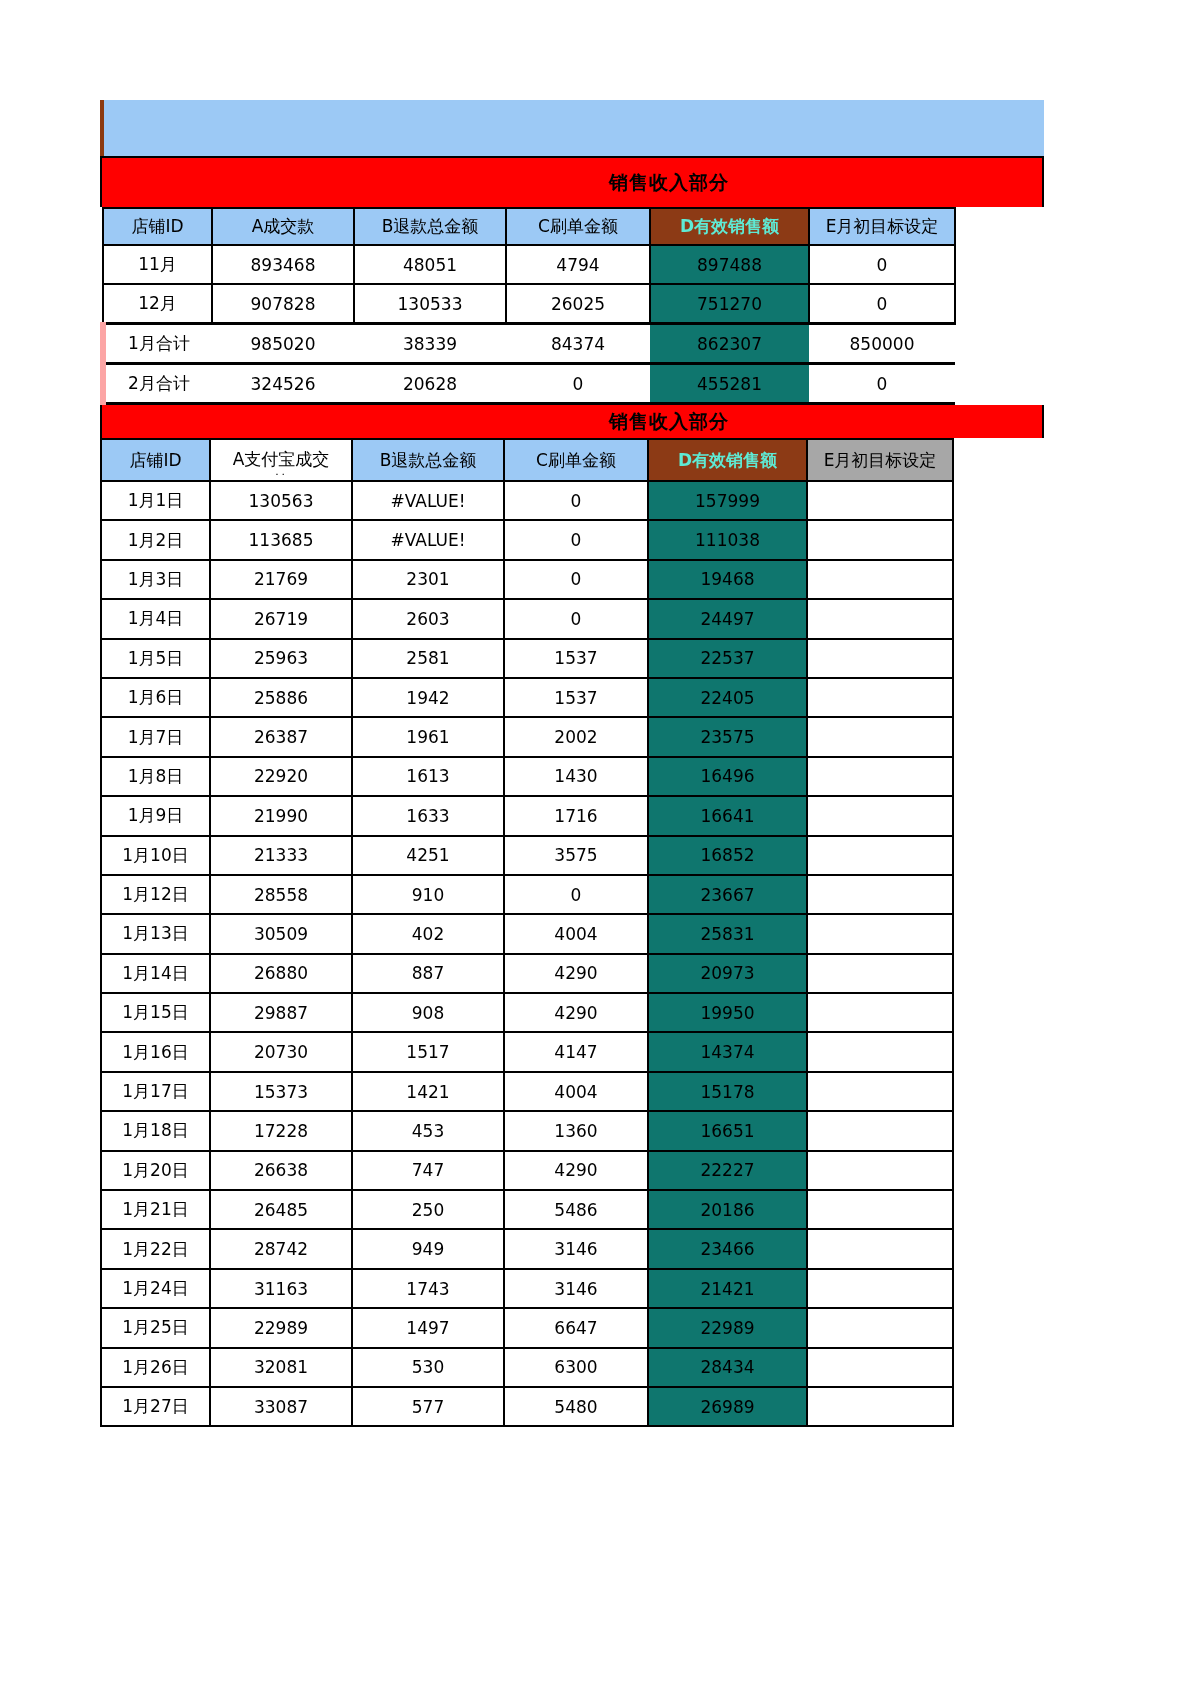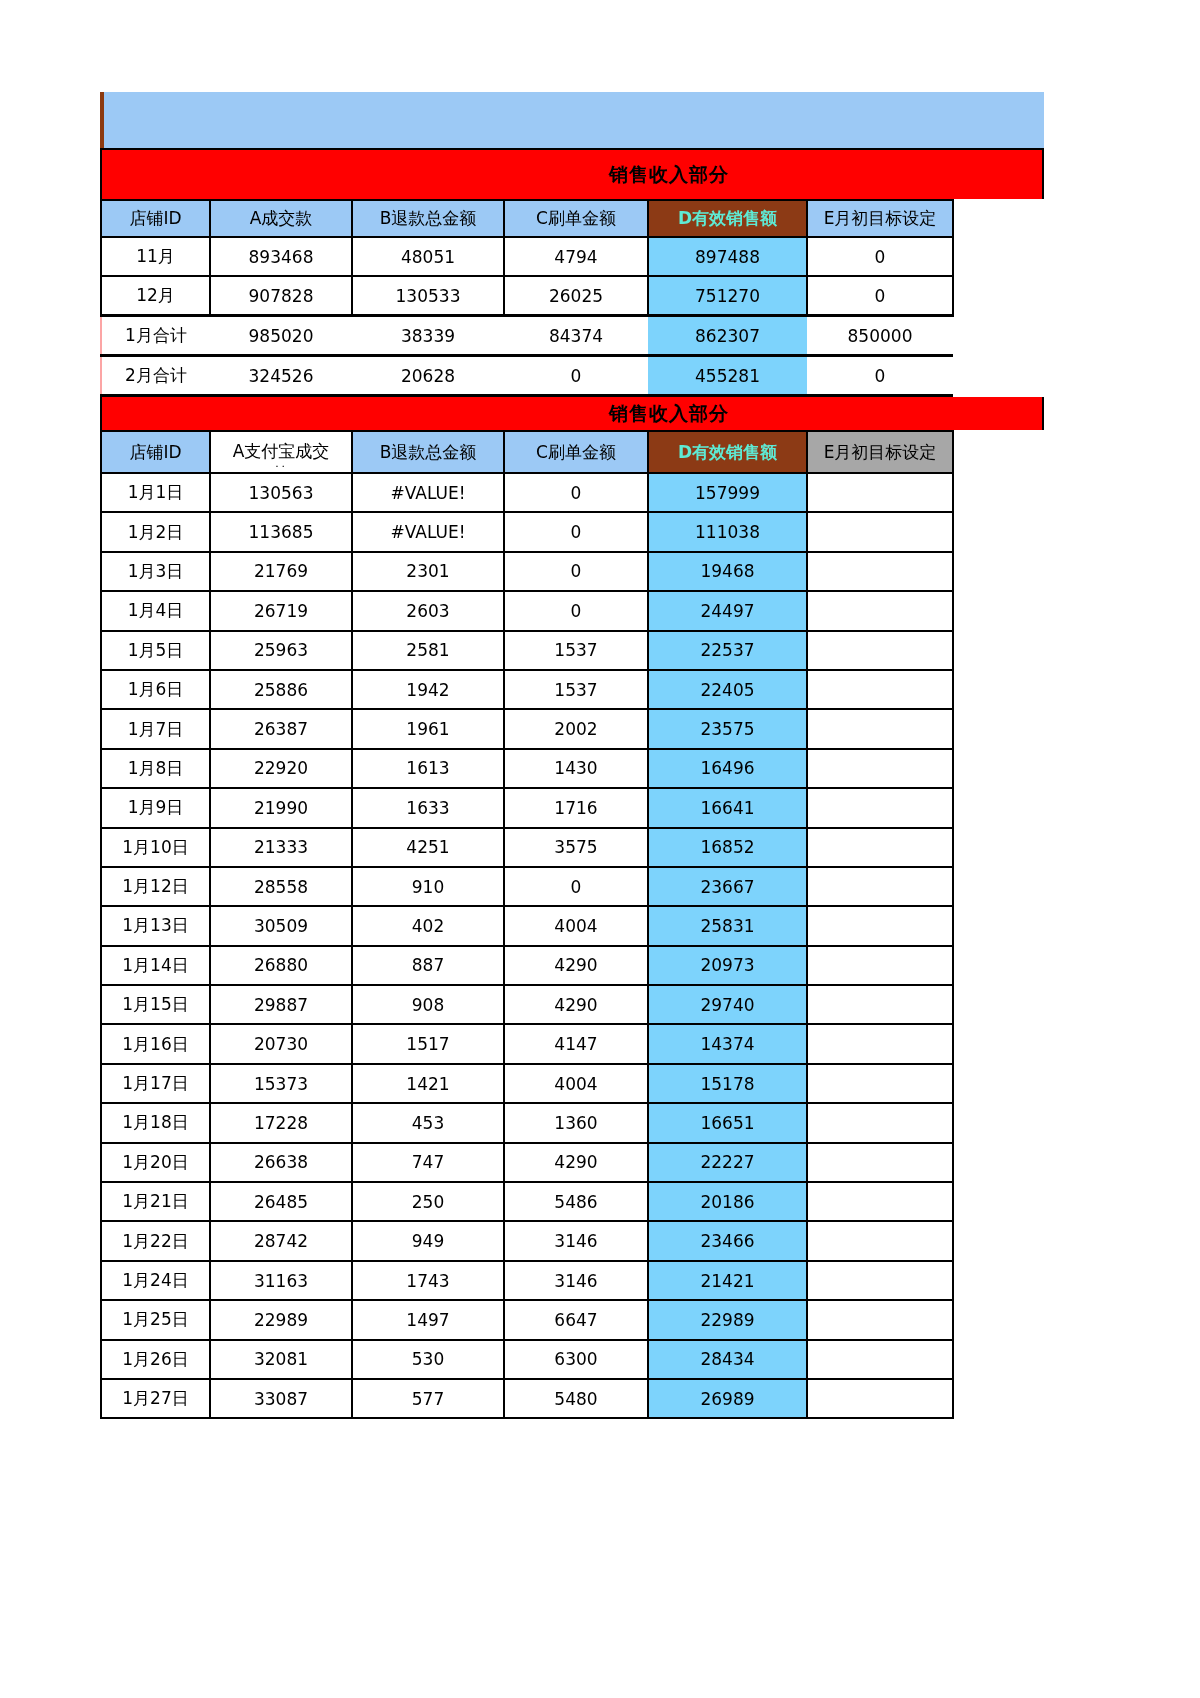--- a/index.html
+++ b/index.html
@@ -3,21 +3,21 @@
 <meta charset="utf-8">
 <style>
   html,body{margin:0;padding:0;}
   body{
     width:1200px;height:1698px;
     background:#ffffff;
     font-family:"DejaVu Sans","Liberation Sans",sans-serif;
     position:relative;
     color:#000;
   }
-  .sheet{position:absolute;left:100px;top:92px;width:944px;}
+  .sheet{position:absolute;left:100px;top:100px;width:944px;}
 
   
   .banner{height:56px;background:#9CC9F5;position:relative;}
   .banner .strip{position:absolute;left:0;top:0;width:4px;height:100%;background:#8C3A10;}
 
   
   .band{
     height:49px;background:#FF0000;
     border:2px solid #000;border-bottom:none;
     display:flex;align-items:center;justify-content:center;
@@ -41,28 +41,28 @@
   td{height:37px;}
   .t2 td{height:37.4px;}
 
   .h-blue{background:#9CC9F5;}
   .h-dark{background:#8C3A15;color:#5eead4;font-weight:bold;}
   .h-gray{background:#A7A7A7;}
   .h-wrap span{
     display:inline-block;width:104px;line-height:22px;
     max-height:27px;overflow:hidden;vertical-align:top;margin-top:3px;
   }
-  td.pink{background:#7dd3fc;margin-left:36px;}
+  td.pink{background:#0f766e;margin-left:36px;}
 
   
   tr.row-summary td{
     border-left:none;border-right:none;
     border-top-width:3px;border-bottom-width:3px;
   }
-  tr.row-summary td:first-child{border-left:2px solid #fca5a5;margin-left:40px;}
+  tr.row-summary td:first-child{border-left:6px solid #fca5a5;margin-left:40px;}
 </style>
 </head>
 <body>
 
 <div class="sheet">
 
   <div class="banner">
     <div class="strip"></div>
   </div>
 
@@ -252,21 +252,21 @@
             <td>887</td>
             <td>4290</td>
             <td class="pink">20973</td>
             <td></td>
           </tr>
           <tr class="row-normal">
             <td>1月15日</td>
             <td>29887</td>
             <td>908</td>
             <td>4290</td>
-            <td class="pink">29740</td>
+            <td class="pink">19950</td>
             <td></td>
           </tr>
           <tr class="row-normal">
             <td>1月16日</td>
             <td>20730</td>
             <td>1517</td>
             <td>4147</td>
             <td class="pink">14374</td>
             <td></td>
           </tr>

